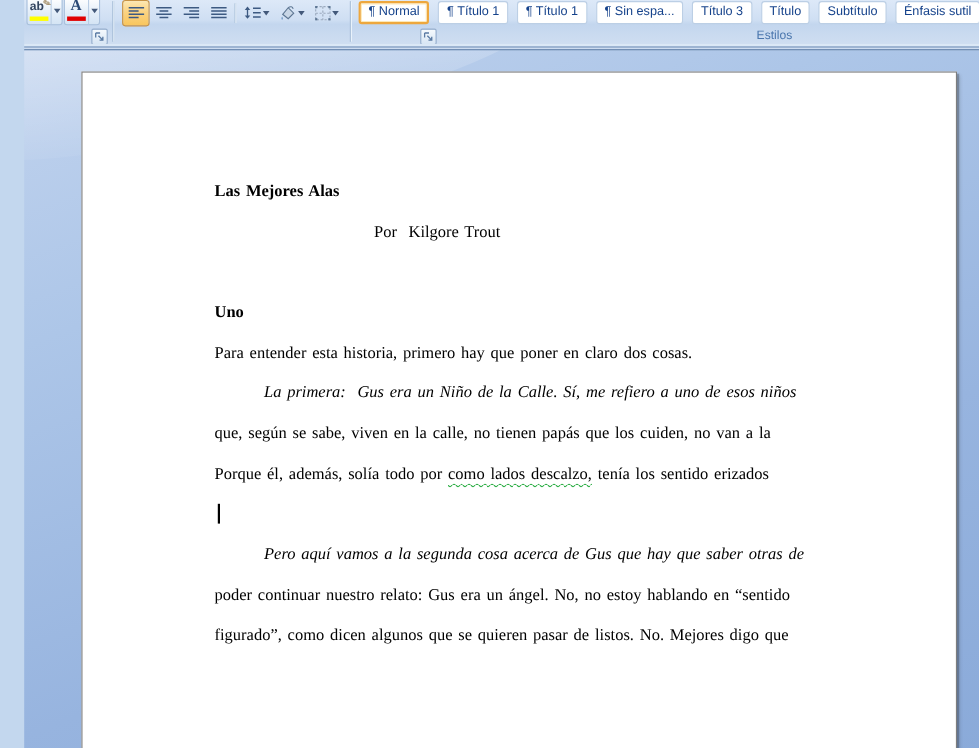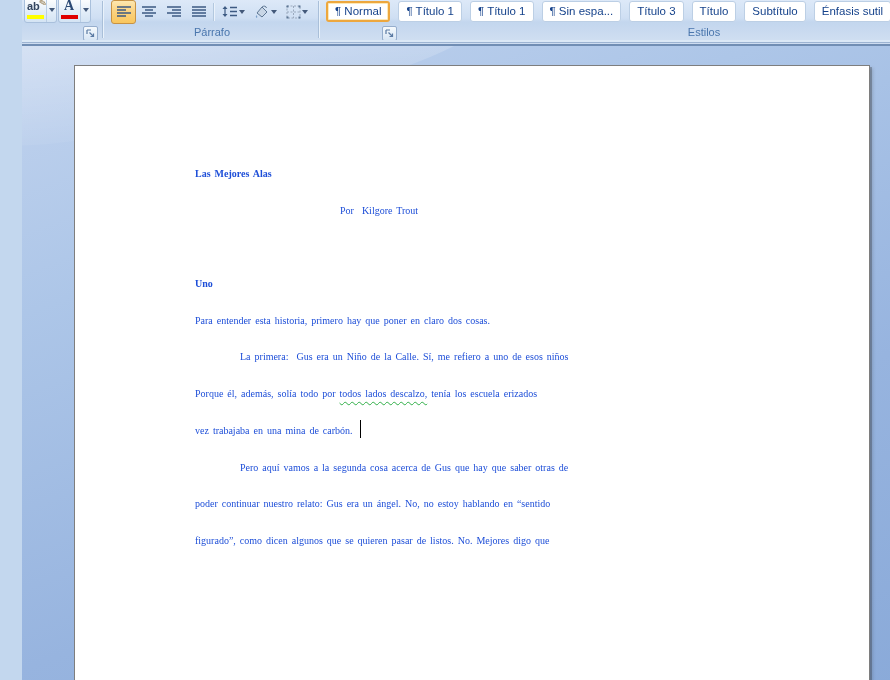--- a/index.html
+++ b/index.html
@@ -54,25 +54,25 @@
   .doc-area{position:absolute;left:0;top:46px;width:890px;height:634px;overflow:hidden;
     background:linear-gradient(160deg,#c1d3ee 0%,#adc6e8 28%,#97b4df 65%,#8aaad9 100%);}
   .doc-area .sheen{position:absolute;left:-60px;top:-46px;width:560px;height:120px;
     background:linear-gradient(180deg,rgba(255,255,255,0.38),rgba(255,255,255,0.05));
     transform:rotate(-7deg);border-radius:0 0 100% 20%;}
 
   .page{position:absolute;left:52px;top:19px;width:794px;height:720px;background:#ffffff;
     border:1px solid #7e7e7e;box-shadow:2px 2px 0 rgba(40,40,40,.28),3px 3px 3px rgba(40,40,40,.18);}
 
   .page-text{position:absolute;left:120px;top:90px;width:580px;}
-  .tline{height:36.7px;line-height:36.7px;font-family:"Liberation Serif",serif;font-size:10px;color:#1d4ed8;
+  .tline{height:36.7px;line-height:36.7px;font-family:"Liberation Serif",serif;font-size:15px;color:#000000;
     white-space:pre;word-spacing:1.5px;}
   .tline.title,.tline.heading{font-weight:bold;}
   .tline.byline{padding-left:145px;}
-  .tline.indent{padding-left:45px;}
+  .tline.indent{padding-left:45px;font-style:italic;}
   .caret{display:inline-block;width:1.5px;height:18px;background:#000;vertical-align:-4px;margin-left:3px;}
   .sq{text-decoration:underline;text-decoration-style:wavy;text-decoration-color:#2fae47;
     text-decoration-thickness:1px;text-underline-offset:4px;}
 </style>
 </head>
 <body>
 
 <div class="app">
 
   <div class="ribbon">
@@ -148,21 +148,20 @@
             <rect x="1" y="1" width="13" height="12" fill="none" stroke="#9aa9bd" stroke-width="1" stroke-dasharray="2,1.5"></rect>
             <path d="M7.5,1 V13 M1,7 H14" stroke="#9aa9bd" stroke-width="1" stroke-dasharray="2,1.5"></path>
             <rect x="0.5" y="0.5" width="2" height="2" fill="#5d7693"></rect>
               <rect x="12.5" y="0.5" width="2" height="2" fill="#5d7693"></rect>
             <rect x="0.5" y="11.5" width="2" height="2" fill="#5d7693"></rect>
               <rect x="12.5" y="11.5" width="2" height="2" fill="#5d7693"></rect>
           </svg>
           <span class="dd2"></span>
         </div>
       </div>
-      <div class="group-label">Párrafo</div>
       <div class="launcher" style="left:276px;top:26px;">
         <svg width="9" height="9" viewBox="0 0 9 9">
           <path d="M1,1 H5 M1,1 V5" stroke="#5a7aa3" stroke-width="1.2" fill="none"></path>
           <path d="M3.5,3.5 L7.5,7.5 M7.5,4.5 V7.5 H4.5" stroke="#5a7aa3" stroke-width="1.2" fill="none"></path>
         </svg>
       </div>
     </div>
 
     <div class="group-sep" style="left:296px;"></div>
 
@@ -188,22 +187,23 @@
   <div class="doc-area">
     <div class="sheen"></div>
     <div class="page">
       <div class="page-text">
           <div class="tline title"><span>Las Mejores Alas</span></div>
           <div class="tline byline"><span>Por  Kilgore Trout</span></div>
           <div class="tline blank"><span></span></div>
           <div class="tline heading"><span>Uno</span></div>
           <div class="tline body"><span>Para entender esta historia, primero hay que poner en claro dos cosas.</span></div>
           <div class="tline body indent"><span>La primera:  Gus era un Niño de la Calle. Sí, me refiero a uno de esos niños</span></div>
-          <div class="tline body"><span>Porque él, además, solía todo por </span><span class="sq">todos lados descalzo,</span><span> tenía los escuela erizados</span></div>
-          <div class="tline body"><span>vez trabajaba en una mina de carbón. </span><span class="caret"></span></div>
+          <div class="tline body"><span>que, según se sabe, viven en la calle, no tienen papás que los cuiden, no van a la</span></div>
+          <div class="tline body"><span>Porque él, además, solía todo por </span><span class="sq">como lados descalzo,</span><span> tenía los sentido erizados</span></div>
+          <div class="tline body"><span class="caret"></span></div>
           <div class="tline body indent"><span>Pero aquí vamos a la segunda cosa acerca de Gus que hay que saber otras de</span></div>
           <div class="tline body"><span>poder continuar nuestro relato: Gus era un ángel. No, no estoy hablando en “sentido</span></div>
           <div class="tline body"><span>figurado”, como dicen algunos que se quieren pasar de listos. No. Mejores digo que</span></div>
         </div>
     </div>
   </div>
 
 </div>
 
 </body></html>

